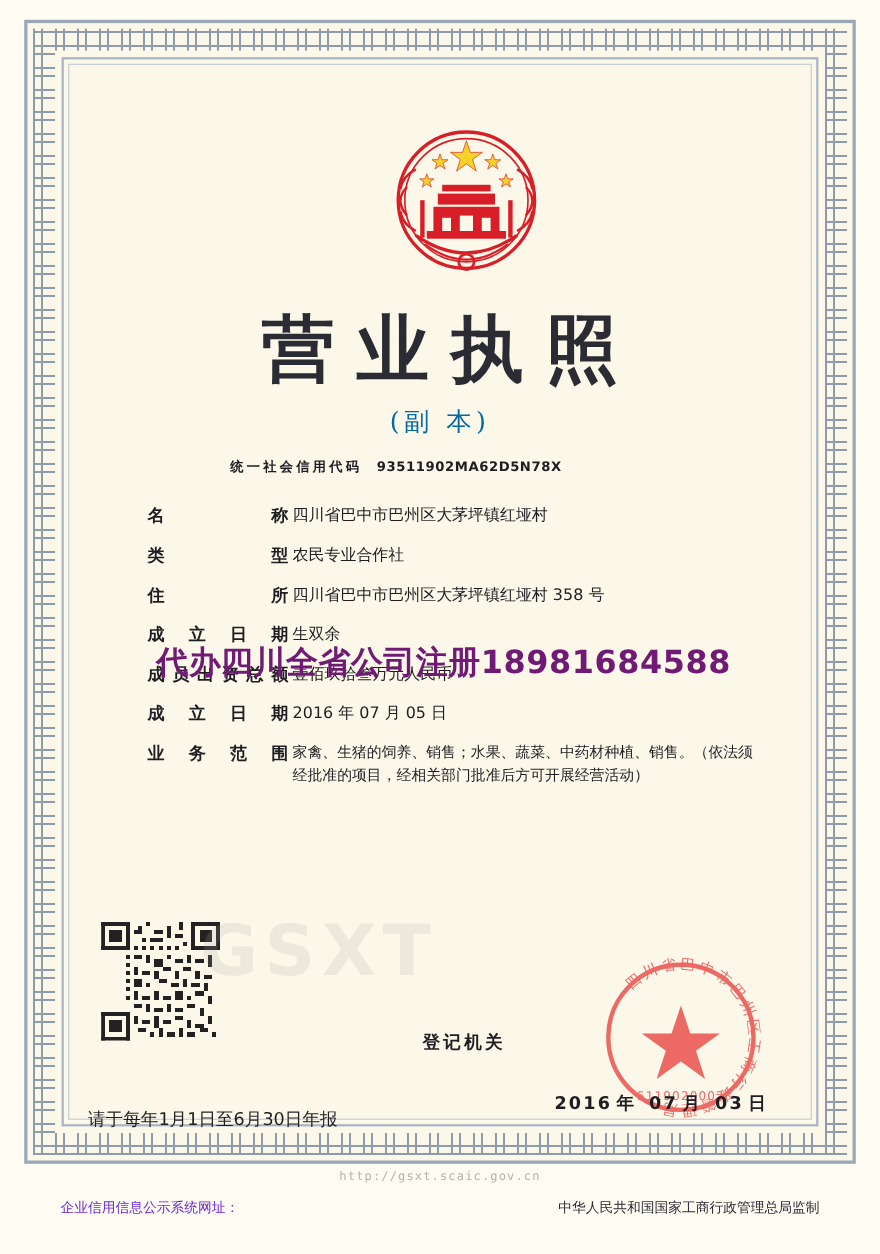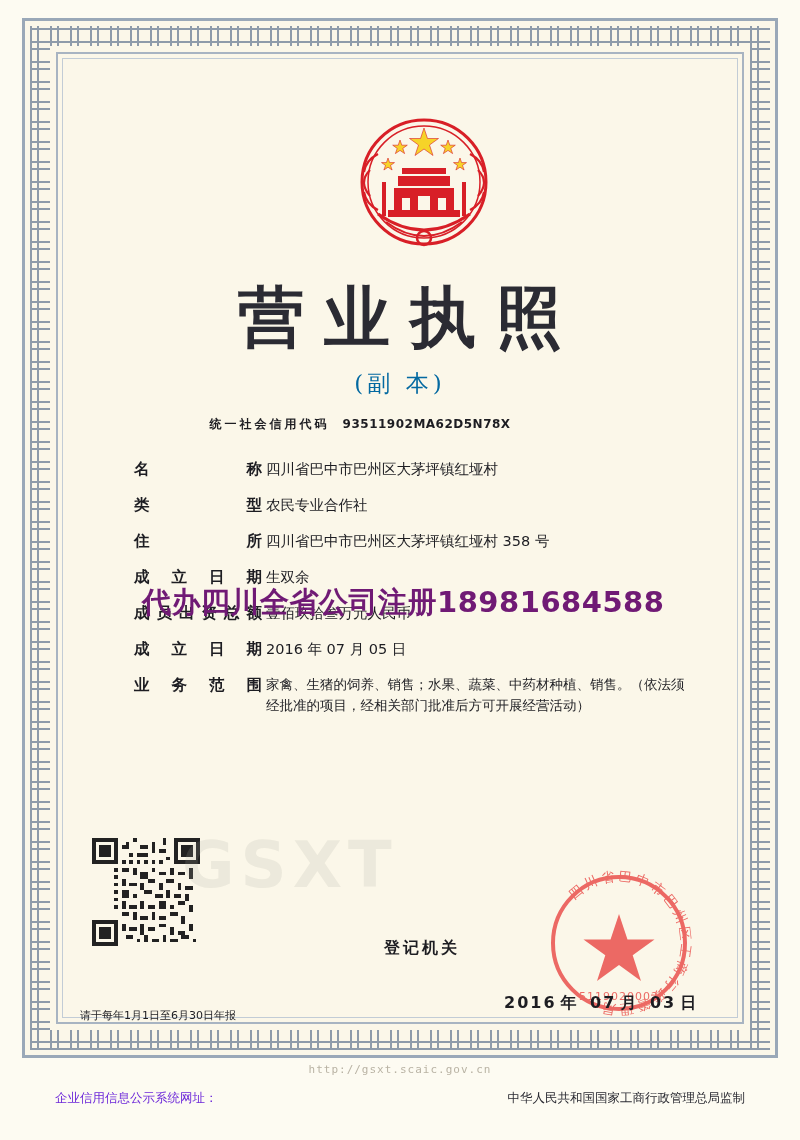--- a/index.html
+++ b/index.html
@@ -228,21 +228,21 @@
     letter-spacing: 2px;
     font-weight: bold;
   }
   .issue-date span { margin: 12px 2px; }
 
   
   .annual-note {
     position: absolute;
     left: 18px;
     top: 950px;
-    font-size: 11px;
+    font-size: 16px;
     color: #1d1d22;
   }
 
   
   .url-watermark {
     position: absolute;
     left: 0;
     top: 1005px;
     width: 676px;
     text-align: center;

